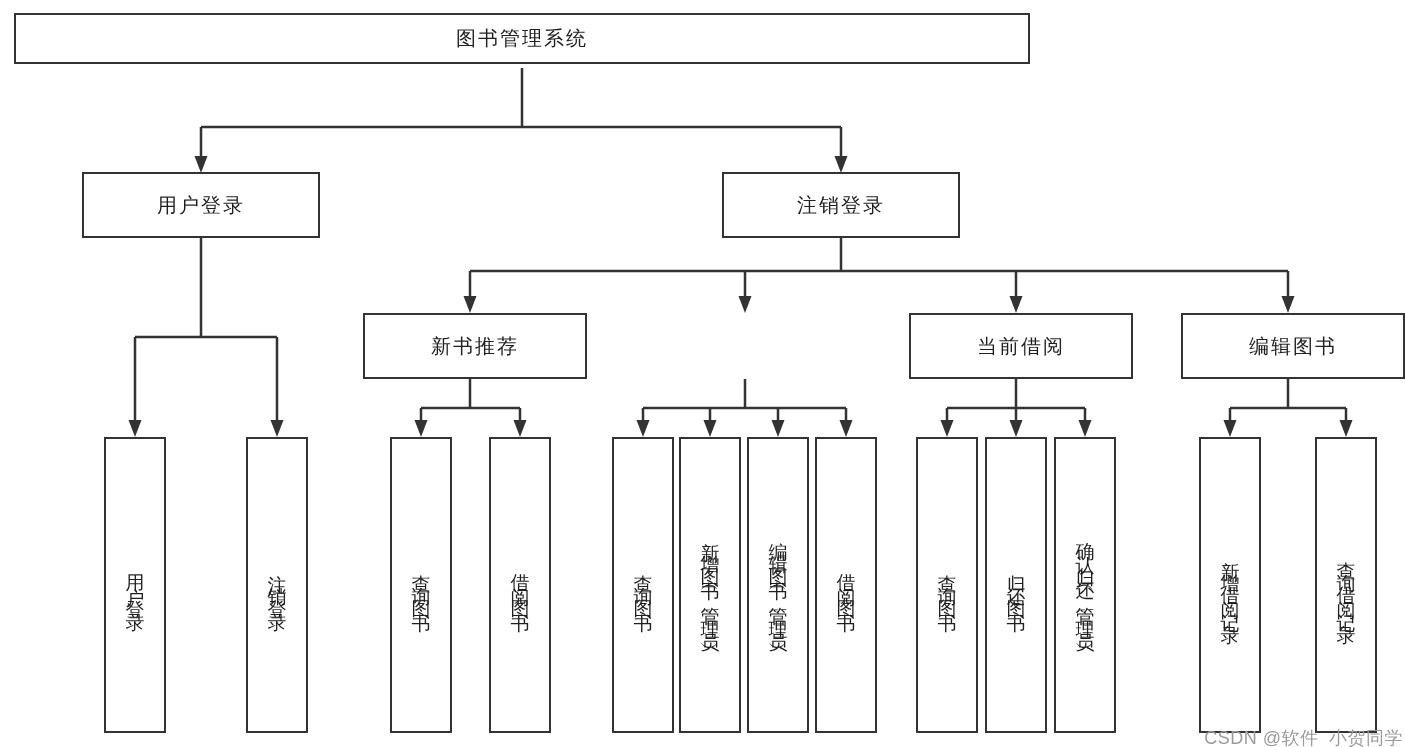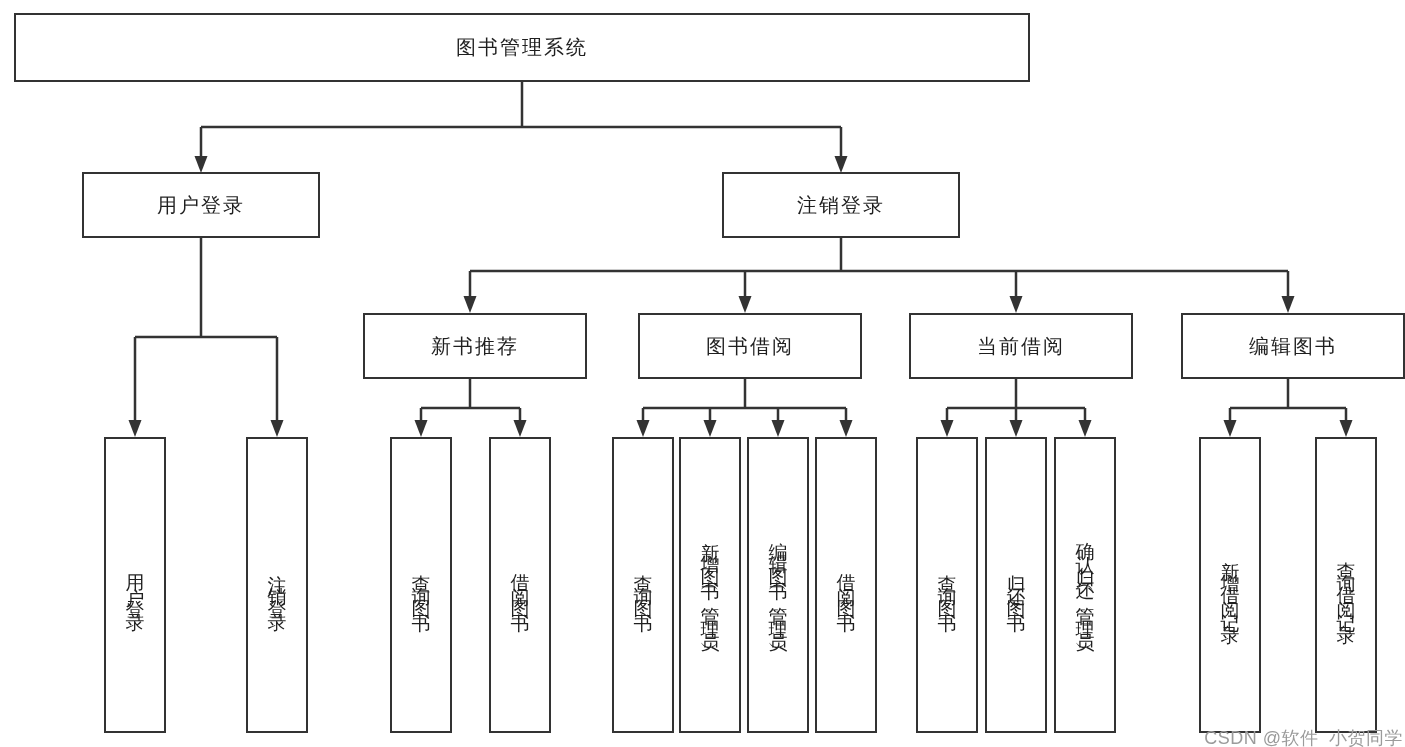--- a/index.html
+++ b/index.html
@@ -29,21 +29,21 @@
     display: flex;
     align-items: center;
     justify-content: center;
     color: #1f1f1f;
     font-size: 20px;
     letter-spacing: 2px;
     z-index: 2;
     white-space: nowrap;
   }
   .root {
-    left: 14px; top: 13px; width: 1016px; height: 69px;
+    left: 14px; top: 13px; width: 1016px; height: 51px;
   }
   .lvl2 {
     top: 172px; width: 238px; height: 66px;
   }
   .lvl3 {
     top: 313px; width: 224px; height: 66px;
   }
   .vbox {
     position: absolute;
     box-sizing: border-box;
@@ -127,21 +127,20 @@
       <polygon class="head" points="1339.5,420 1352.5,420 1346,437"></polygon>
     </g>
   </svg>
 
   <div class="hbox root">图书管理系统</div>
 
   <div class="hbox lvl2" style="left:82px;">用户登录</div>
   <div class="hbox lvl2" style="left:722px;">注销登录</div>
 
   <div class="hbox lvl3" style="left:363px;">新书推荐</div>
-  <div class="hbox lvl3" style="left:638px;">图书借阅</div>
   <div class="hbox lvl3" style="left:909px;">当前借阅</div>
   <div class="hbox lvl3" style="left:1181px;">编辑图书</div>
 
   <div class="vbox" style="left:104px;">用户登录</div>
   <div class="vbox" style="left:246px;">注销登录</div>
 
   <div class="vbox" style="left:390px;">查询图书</div>
   <div class="vbox" style="left:489px;">借阅图书</div>
 
   <div class="vbox" style="left:612px;">查询图书</div>

